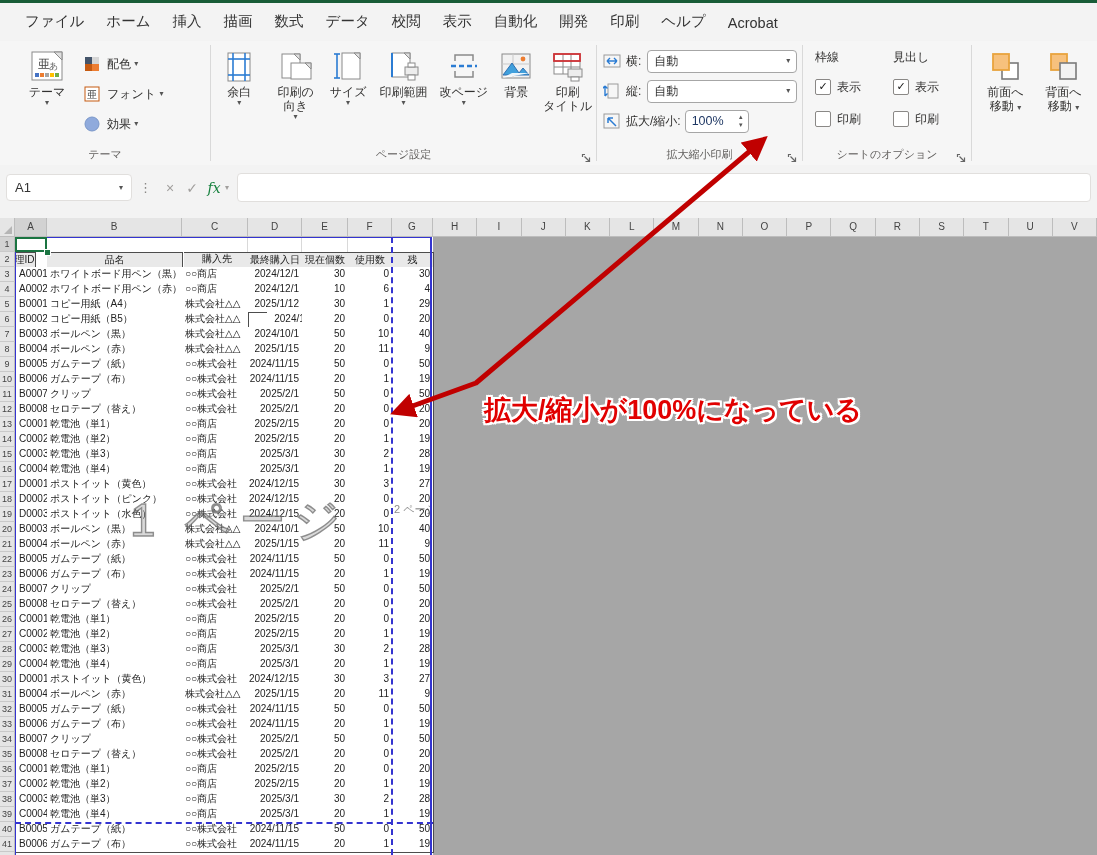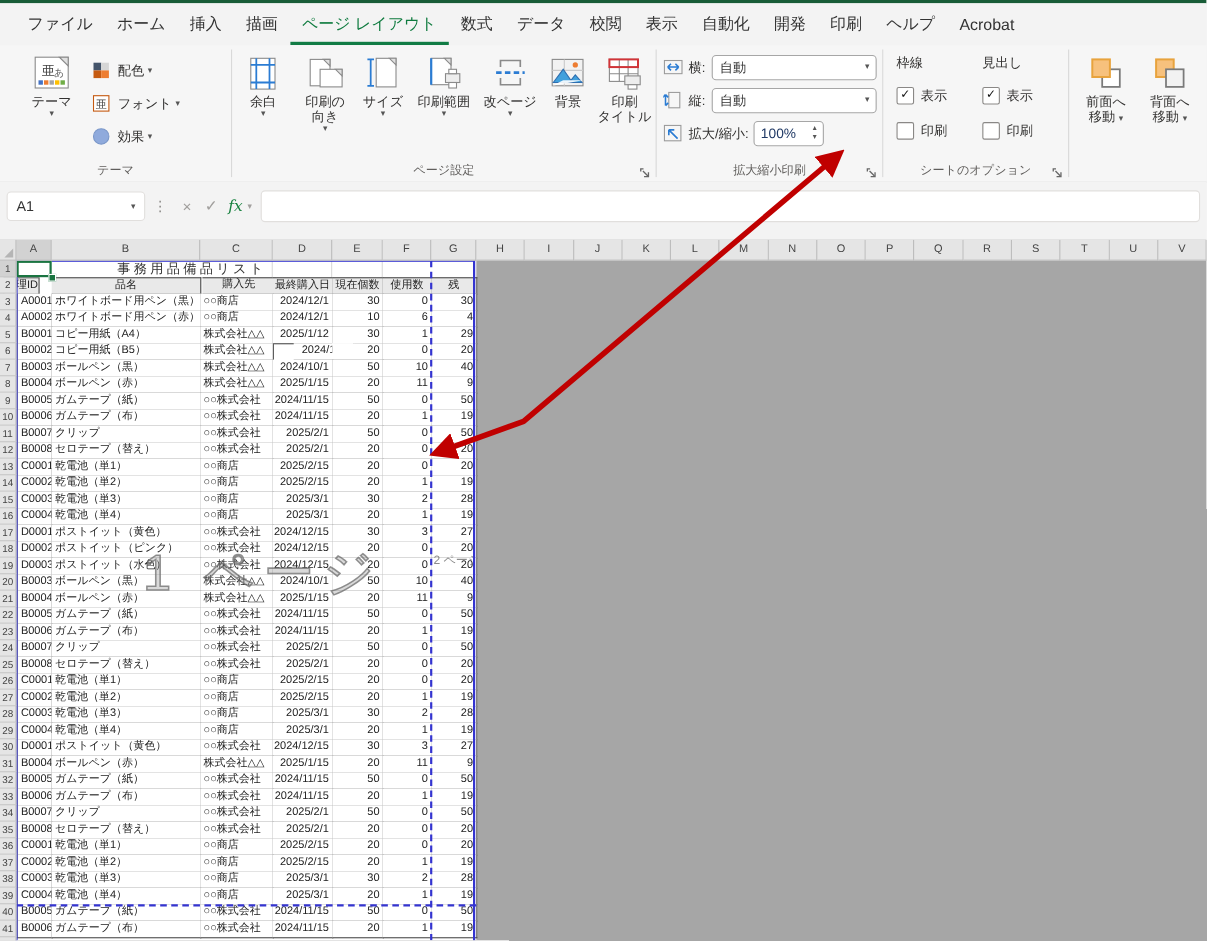--- a/index.html
+++ b/index.html
@@ -57,21 +57,20 @@
 <body>
 
 <div id="app">
   <div id="topstrip"></div>
 
   <div id="tabs">
     <span class="tab">ファイル</span>
     <span class="tab">ホーム</span>
     <span class="tab">挿入</span>
     <span class="tab">描画</span>
-    <span class="tab active">ページ レイアウト</span>
     <span class="tab">数式</span>
     <span class="tab">データ</span>
     <span class="tab">校閲</span>
     <span class="tab">表示</span>
     <span class="tab">自動化</span>
     <span class="tab">開発</span>
     <span class="tab">印刷</span>
     <span class="tab">ヘルプ</span>
     <span class="tab">Acrobat</span>
   </div>
@@ -359,21 +358,20 @@
     <span class="fdots">⋮</span>
     <span class="fbtn">×</span>
     <span class="fbtn">✓</span>
     <span class="fbtn fx">fx</span>
     <span class="chev" style="color:#a19f9d;">▾</span>
     <div id="finput"></div>
   </div>
 
   <div id="sheet">
       <div style="position: absolute; left: 15px; top: 19px; width: 418px; height: 618px; background: rgb(255, 255, 255);"></div>
-      <div style="position: absolute; left: 47px; top: 19px; width: 255px; height: 15px; font: 12px / 15px &quot;Liberation Sans&quot;, sans-serif; letter-spacing: 3px; text-align: center; color: rgb(51, 51, 51);">事務用品備品リスト</div>
       <div style="position: absolute; left: 301px; top: 19px; width: 1px; height: 15px; background: rgb(217, 217, 217);"></div>
       <div style="position: absolute; left: 347px; top: 19px; width: 1px; height: 15px; background: rgb(217, 217, 217);"></div>
       <div style="position: absolute; left: 247px; top: 19px; width: 1px; height: 15px; background: rgb(217, 217, 217);"></div>
       <div class="cell hd" style="left: 3px; top: 34px; width: 33px; height: 16px; border-top: 1px solid rgb(77, 77, 77); border-left: 1px solid rgb(77, 77, 77);">管理ID</div>
       <div class="cell hd" style="left: 47px; top: 34px; width: 136px; height: 16px; border-top: 1px solid rgb(77, 77, 77); border-left: none;">品名</div>
       <div class="cell hd" style="left: 184px; top: 34px; width: 67px; height: 16px; border-top: 1px solid rgb(77, 77, 77); border-left: none; font-family: Liberation Mono, monospace;">購入先</div>
       <div class="cell hd" style="left: 248px; top: 34px; width: 55px; height: 16px; border-top: 1px solid rgb(77, 77, 77); border-left: none;">最終購入日</div>
       <div class="cell hd" style="left: 302px; top: 34px; width: 47px; height: 16px; border-top: 1px solid rgb(77, 77, 77); border-left: none;">現在個数</div>
       <div class="cell hd" style="left: 348px; top: 34px; width: 45px; height: 16px; border-top: 1px solid rgb(77, 77, 77); border-left: none;">使用数</div>
       <div class="cell hd" style="left: 392px; top: 34px; width: 42px; height: 16px; border-top: 1px solid rgb(77, 77, 77); border-left: none;">残</div>
@@ -718,20 +716,21 @@
       <div class="rownum" style="top: 544px; height: 15px;">36</div>
       <div class="rownum" style="top: 559px; height: 15px;">37</div>
       <div class="rownum" style="top: 574px; height: 15px;">38</div>
       <div class="rownum" style="top: 589px; height: 15px;">39</div>
       <div class="rownum" style="top: 604px; height: 15px;">40</div>
       <div class="rownum" style="top: 619px; height: 15px;">41</div>
       <div class="rownum" style="top: 634px; height: 15px;">42</div>
     </div>
 
   <div id="anno">
+    <div>拡大/縮小が100%になっている</div>
   </div>
   <svg id="arrowsvg" width="1097" height="855">
     <defs>
       <marker id="ah" markerWidth="5" markerHeight="5" refX="7.5" refY="5" orient="auto-start-reverse" viewBox="0 0 10 10">
         <path d="M0,0 L10,5 L0,10 z" fill="#c00000"></path>
       </marker>
     </defs>
     <path d="M396,412 L476,383 L763,140" fill="none" stroke="#c00000" stroke-width="5" stroke-linejoin="round" marker-start="url(#ah)" marker-end="url(#ah)"></path>
   </svg>
 </div>

